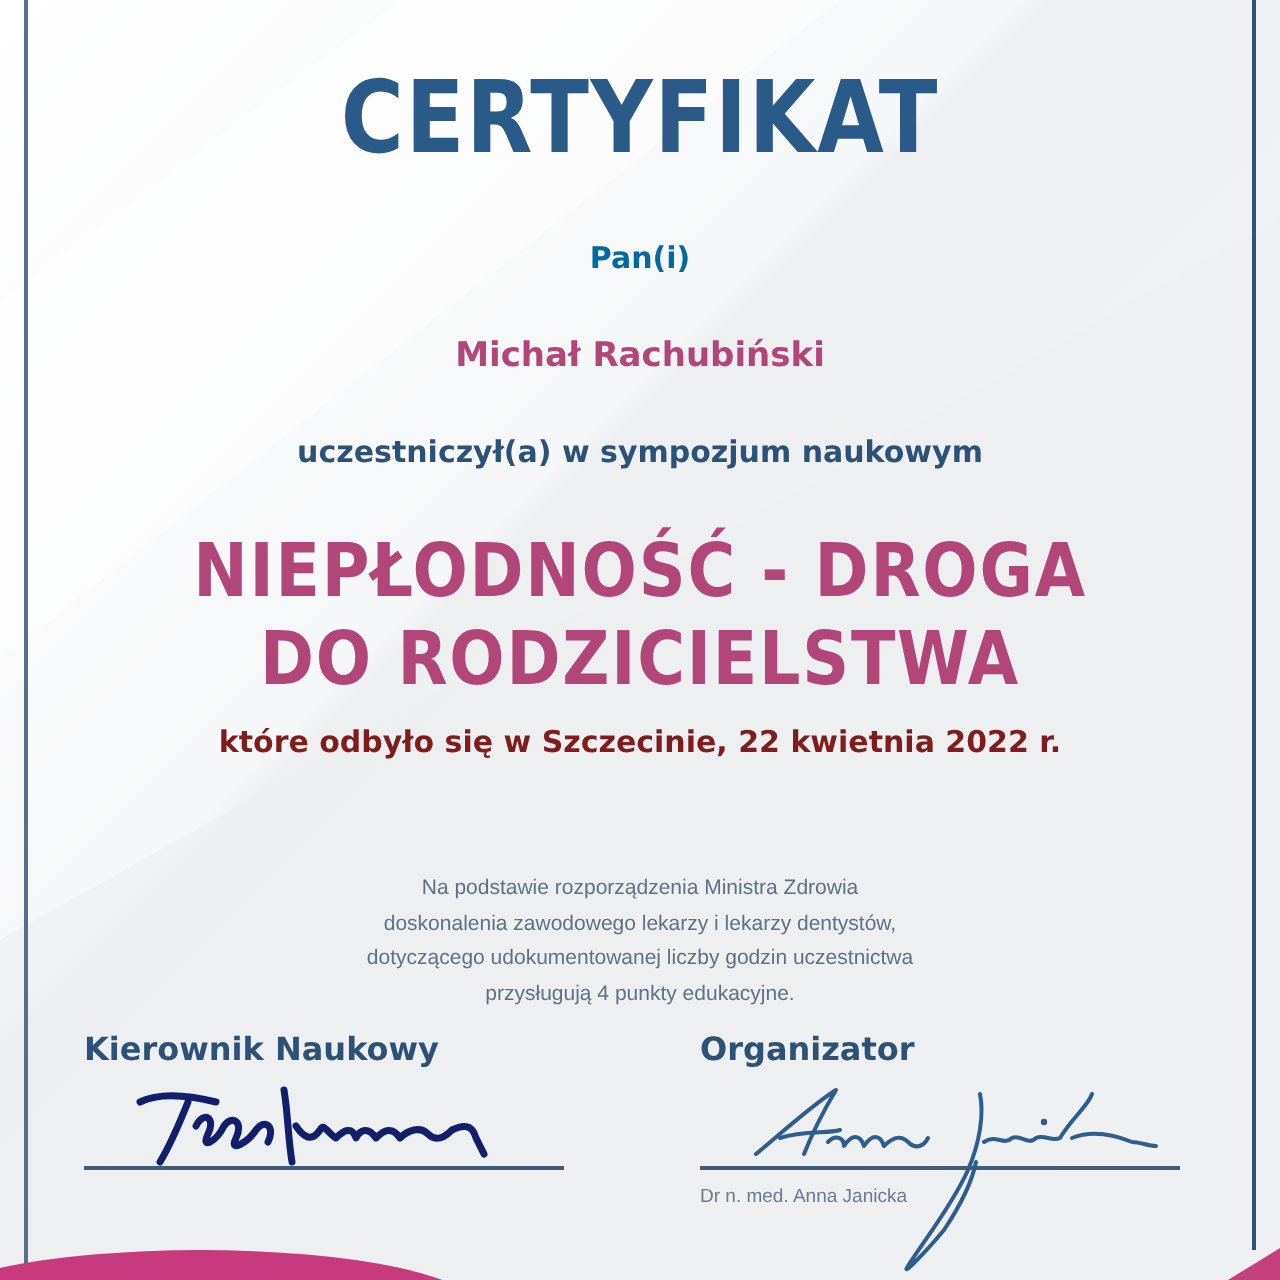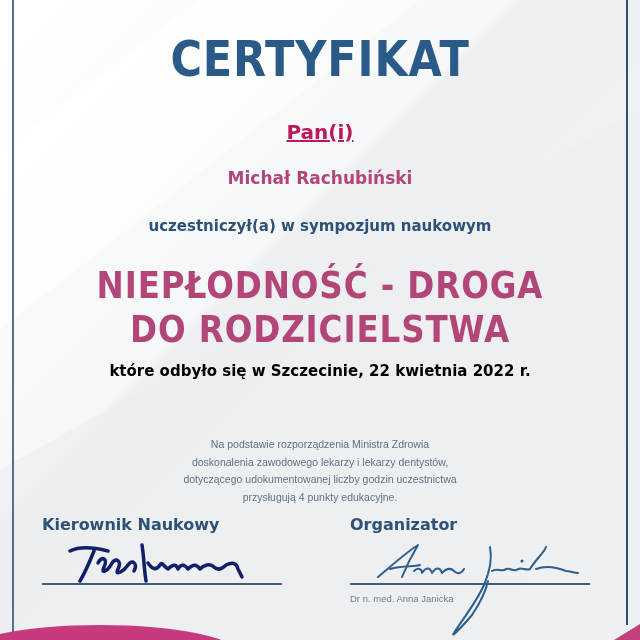--- a/index.html
+++ b/index.html
@@ -65,24 +65,23 @@
       transform-origin: center;
     }
     .line {
       position: absolute;
       left: 0;
       width: 640px;
       text-align: center;
     }
     .pani {
       top: 120px;
-      font-size: 20px;
-      font-weight: bold;
-      color: #be185d;
-      text-decoration: underline;
+      font-size: 15px;
+      font-weight: bold;
+      color: #0369a1;
     }
     .name {
       top: 168px;
       font-size: 17px;
       font-weight: bold;
       color: #b24679;
     }
     .participated {
       top: 217px;
       font-size: 15px;
@@ -96,21 +95,21 @@
       font-weight: bold;
       color: #b24679;
       letter-spacing: 1px;
       transform: scaleX(0.88);
       transform-origin: center top;
     }
     .event-date {
       top: 362px;
       font-size: 15px;
       font-weight: bold;
-      color: #000000;
+      color: #7f1d1d;
     }
     .legal {
       top: 406px;
       font-size: 10.5px;
       line-height: 17.5px;
       color: #5f7285;
       font-family: "Liberation Sans", sans-serif;
       margin-top: 30px;
     }
     .sig-block {

